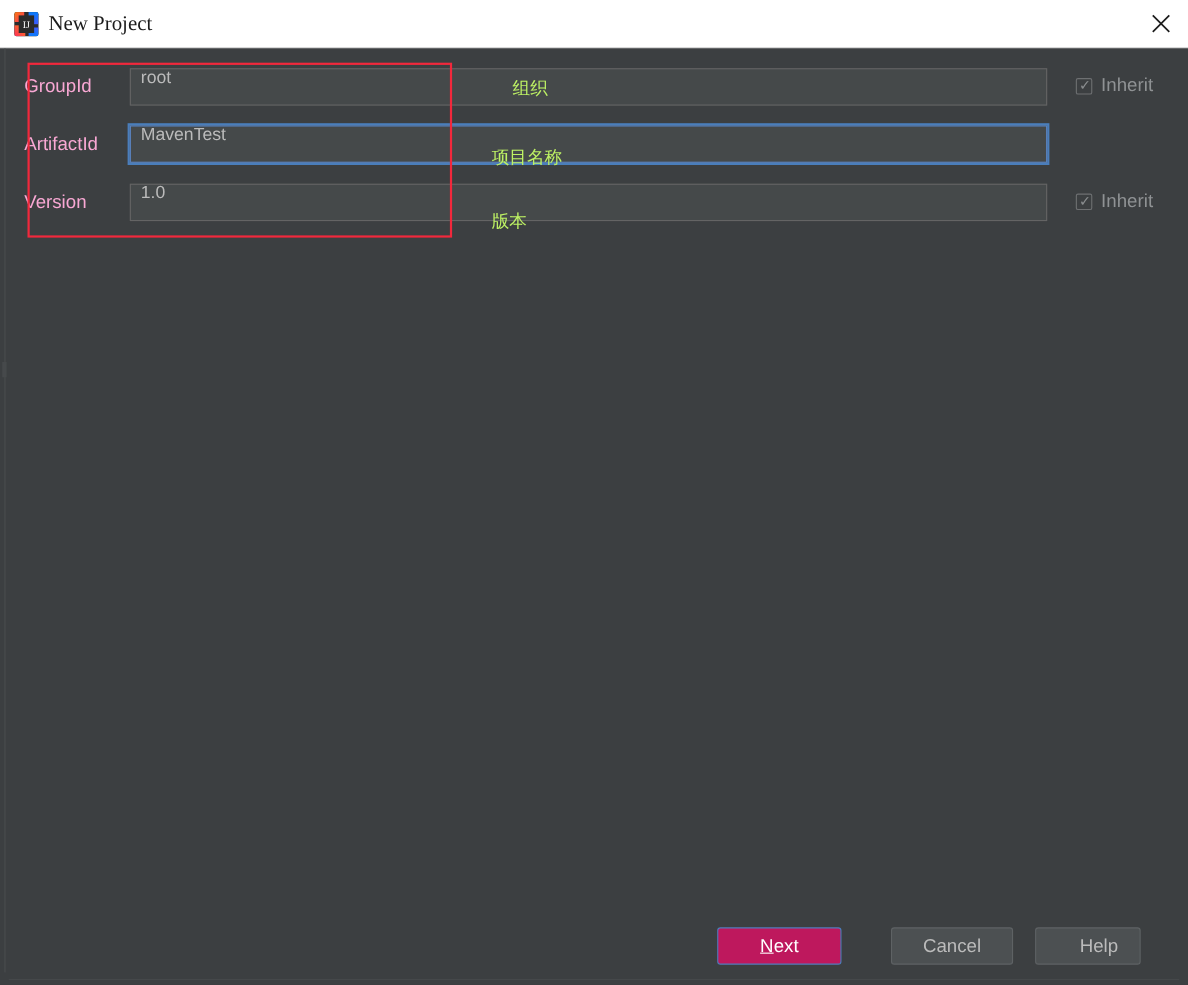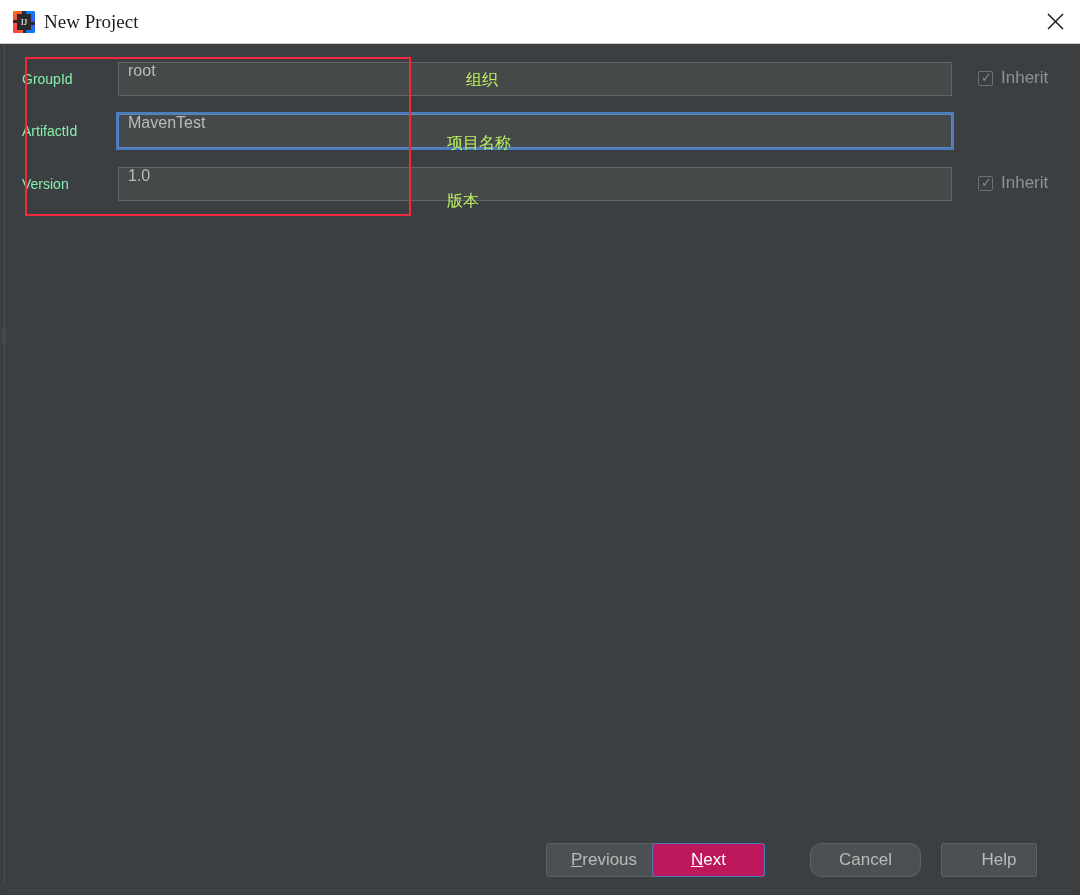--- a/index.html
+++ b/index.html
@@ -127,22 +127,22 @@
   .row-artifactid{ top: 70px; }
   .row-version   { top: 123px; }
 
   .field-label {
     position: absolute;
     left: 22px;
     top: 0;
     width: 92px;
     height: 34px;
     line-height: 34px;
-    font-size: 14px;
-    color: #86efac;
+    font-size: 17px;
+    color: #f9a8d4;
     white-space: nowrap;
   }
 
   .text-input {
     position: absolute;
     left: 118px;
     top: 0;
     width: 834px;
     height: 34px;
     box-sizing: border-box;
@@ -235,21 +235,21 @@
     font-family: "Liberation Sans", sans-serif;
     display: flex;
     align-items: center;
     justify-content: center;
     cursor: default;
     padding: 0;
   }
   .btn u { text-decoration: underline; }
   .btn-previous { left: 546px; width: 116px; }
   .btn-next     { left: 652px; width: 113px; background: #be185d; border-color: #4a7ebb; color: #ffffff; }
-  .btn-cancel   { left: 810px; width: 111px; border-radius: 11px; }
+  .btn-cancel   { left: 810px; width: 111px; }
   .btn-help     { left: 941px; width: 96px; padding-left: 20px; }
 </style>
 </head>
 <body>
 
 <div class="titlebar">
   <div class="app-icon">
     <div class="corner-tl"></div>
     <div class="corner-bl"></div>
     <div class="corner-tr"></div>
@@ -296,23 +296,20 @@
       <div class="inherit-label">Inherit</div>
     </div>
   </div>
 
   <div class="annot-rect"></div>
   <div class="annot-text annot-org">组织</div>
   <div class="annot-text annot-name">项目名称</div>
   <div class="annot-text annot-ver">版本</div>
 
   <div class="footer">
-    <button class="btn btn-previous">
-        <span><u>P</u>revious</span>
-      </button>
     <button class="btn btn-next">
         <span><u>N</u>ext</span>
       </button>
     <button class="btn btn-cancel">Cancel</button>
     <button class="btn btn-help">Help</button>
   </div>
 
   <div class="bottom-rule"></div>
 </div>
 

